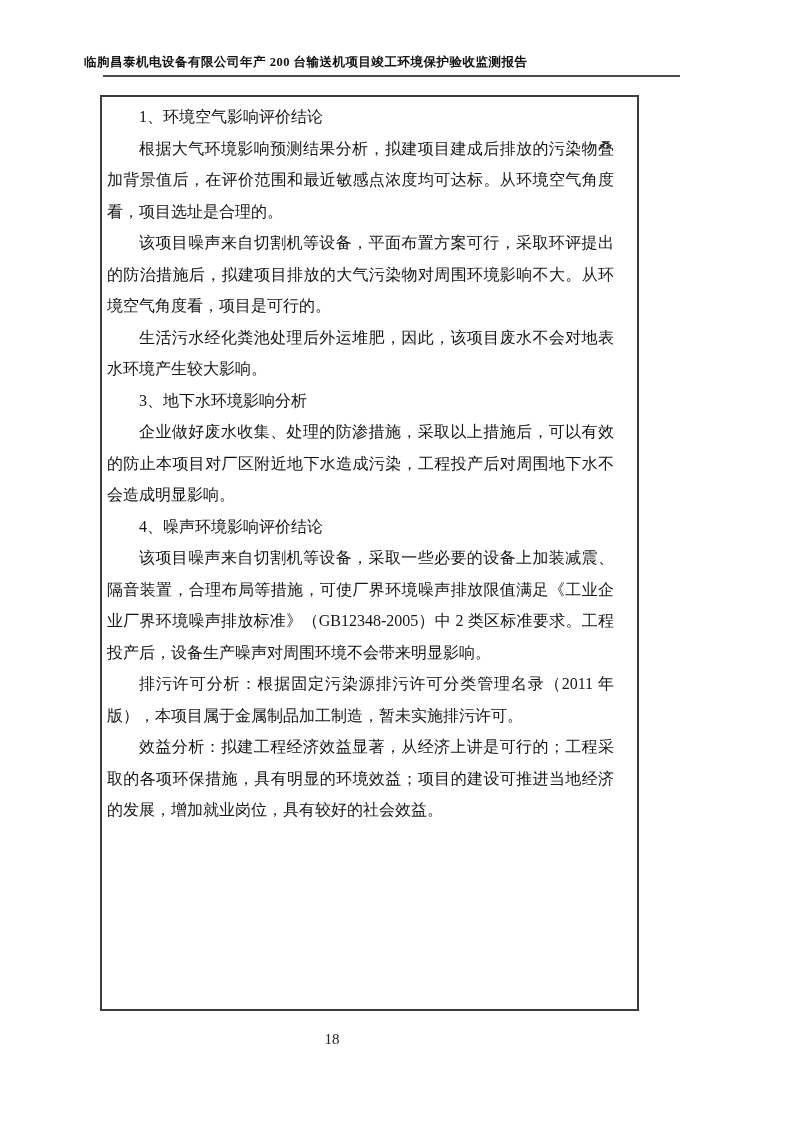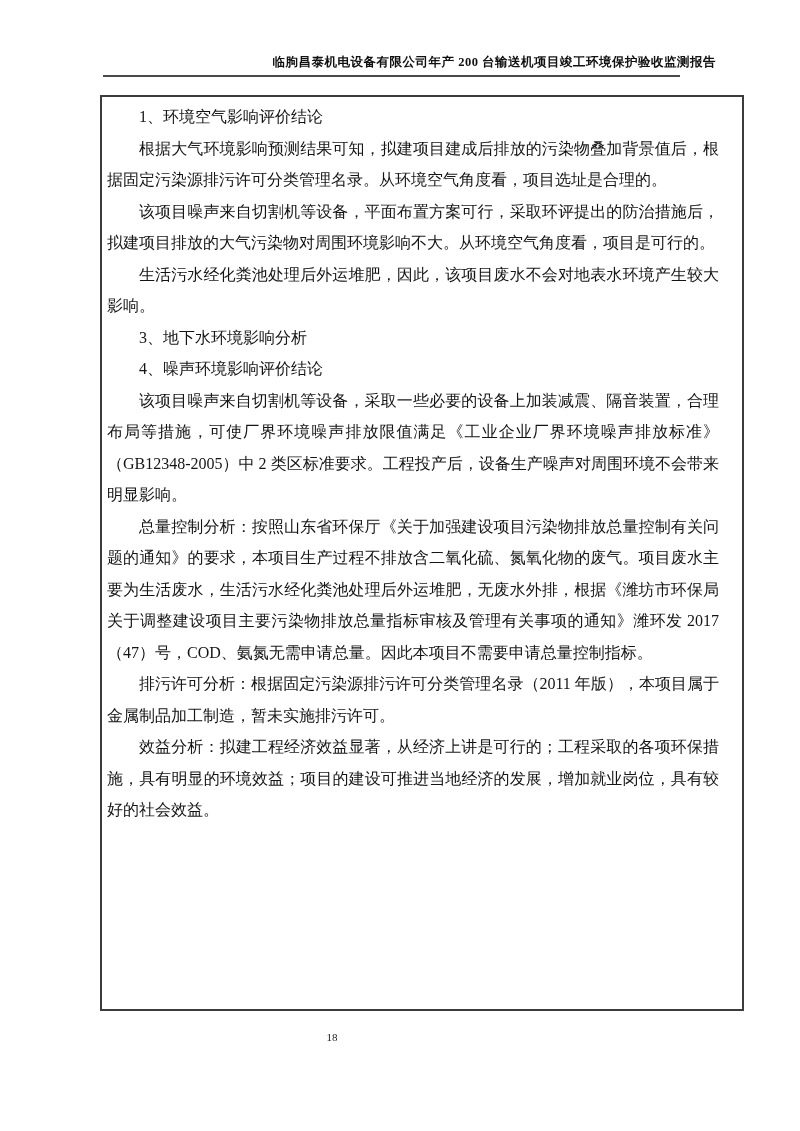--- a/index.html
+++ b/index.html
@@ -9,39 +9,39 @@
     font-family: "Liberation Serif", "DejaVu Serif", serif;
     color: #1a1a1a;
     position: relative;
     overflow: hidden;
   }
   .page { position: relative; width: 800px; height: 1131px; background: #ffffff; }
 
   
   .doc-header {
     position: absolute;
-    top: 54px; left: 116px; width: 600px;
-    text-align: right;
+    top: 54px; left: 84px; width: 600px;
+    text-align: left;
     font-size: 12.5px;
     font-weight: bold;
     letter-spacing: 0.5px;
     color: #111111;
   }
   .header-rule {
     position: absolute;
     top: 75px; left: 103px;
     width: 577px; height: 2px;
     background: #4a4a4a;
   }
 
   
   .content-frame {
     position: absolute;
     top: 95px; left: 100px;
-    width: 644px; height: 916px;
+    width: 539px; height: 916px;
     border: 2px solid #3c3c3c;
     padding: 4px 23px 0 5px;
     overflow: hidden;
   }
   .content-frame .blk {
     font-size: 16px;
     line-height: 31.5px;
     text-align: justify;
     text-justify: inter-ideograph;
     color: #141414;
@@ -53,41 +53,41 @@
     font-weight: bold;
     font-family: "Liberation Sans", "DejaVu Sans", sans-serif;
     letter-spacing: 0.5px;
   }
 
   
   .page-footer {
     position: absolute;
     top: 1031px; left: 0; width: 664px;
     text-align: center;
-    font-size: 11px;
+    font-size: 15px;
     color: #222222;
   }
 </style>
 </head>
 <body>
 
 <div class="page">
 
   <div class="doc-header">临朐昌泰机电设备有限公司年产 200 台输送机项目竣工环境保护验收监测报告</div>
 
   <div class="header-rule"></div>
 
   <div class="content-frame">
     <div class="blk blk-sub">1、环境空气影响评价结论</div>
-    <div class="blk blk-para">根据大气环境影响预测结果可知，拟建项目建成后排放的污染物叠加背景值后，根据固定污染源排污许可分类管理名录。从环境空气角度看，项目选址是合理的。</div>
+    <div class="blk blk-para">根据大气环境影响预测结果分析，拟建项目建成后排放的污染物叠加背景值后，在评价范围和最近敏感点浓度均可达标。从环境空气角度看，项目选址是合理的。</div>
     <div class="blk blk-para">该项目噪声来自切割机等设备，平面布置方案可行，采取环评提出的防治措施后，拟建项目排放的大气污染物对周围环境影响不大。从环境空气角度看，项目是可行的。</div>
     <div class="blk blk-para">生活污水经化粪池处理后外运堆肥，因此，该项目废水不会对地表水环境产生较大影响。</div>
     <div class="blk blk-sub">3、地下水环境影响分析</div>
+    <div class="blk blk-para">企业做好废水收集、处理的防渗措施，采取以上措施后，可以有效的防止本项目对厂区附近地下水造成污染，工程投产后对周围地下水不会造成明显影响。</div>
     <div class="blk blk-sub">4、噪声环境影响评价结论</div>
     <div class="blk blk-para">该项目噪声来自切割机等设备，采取一些必要的设备上加装减震、隔音装置，合理布局等措施，可使厂界环境噪声排放限值满足《工业企业厂界环境噪声排放标准》（GB12348-2005）中 2 类区标准要求。工程投产后，设备生产噪声对周围环境不会带来明显影响。</div>
-    <div class="blk blk-para">总量控制分析：按照山东省环保厅《关于加强建设项目污染物排放总量控制有关问题的通知》的要求，本项目生产过程不排放含二氧化硫、氮氧化物的废气。项目废水主要为生活废水，生活污水经化粪池处理后外运堆肥，无废水外排，根据《潍坊市环保局关于调整建设项目主要污染物排放总量指标审核及管理有关事项的通知》潍环发 2017（47）号，COD、氨氮无需申请总量。因此本项目不需要申请总量控制指标。</div>
     <div class="blk blk-para">排污许可分析：根据固定污染源排污许可分类管理名录（2011 年版），本项目属于金属制品加工制造，暂未实施排污许可。</div>
     <div class="blk blk-para">效益分析：拟建工程经济效益显著，从经济上讲是可行的；工程采取的各项环保措施，具有明显的环境效益；项目的建设可推进当地经济的发展，增加就业岗位，具有较好的社会效益。</div>
   </div>
 
   <div class="page-footer">18</div>
 
 </div>
 
 </body></html>

